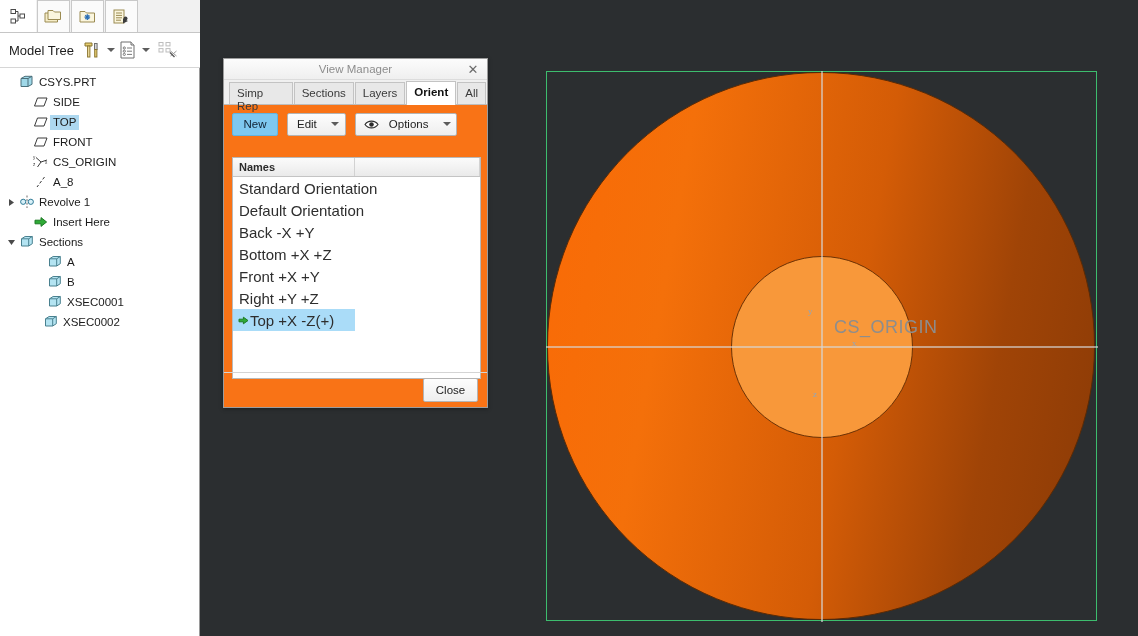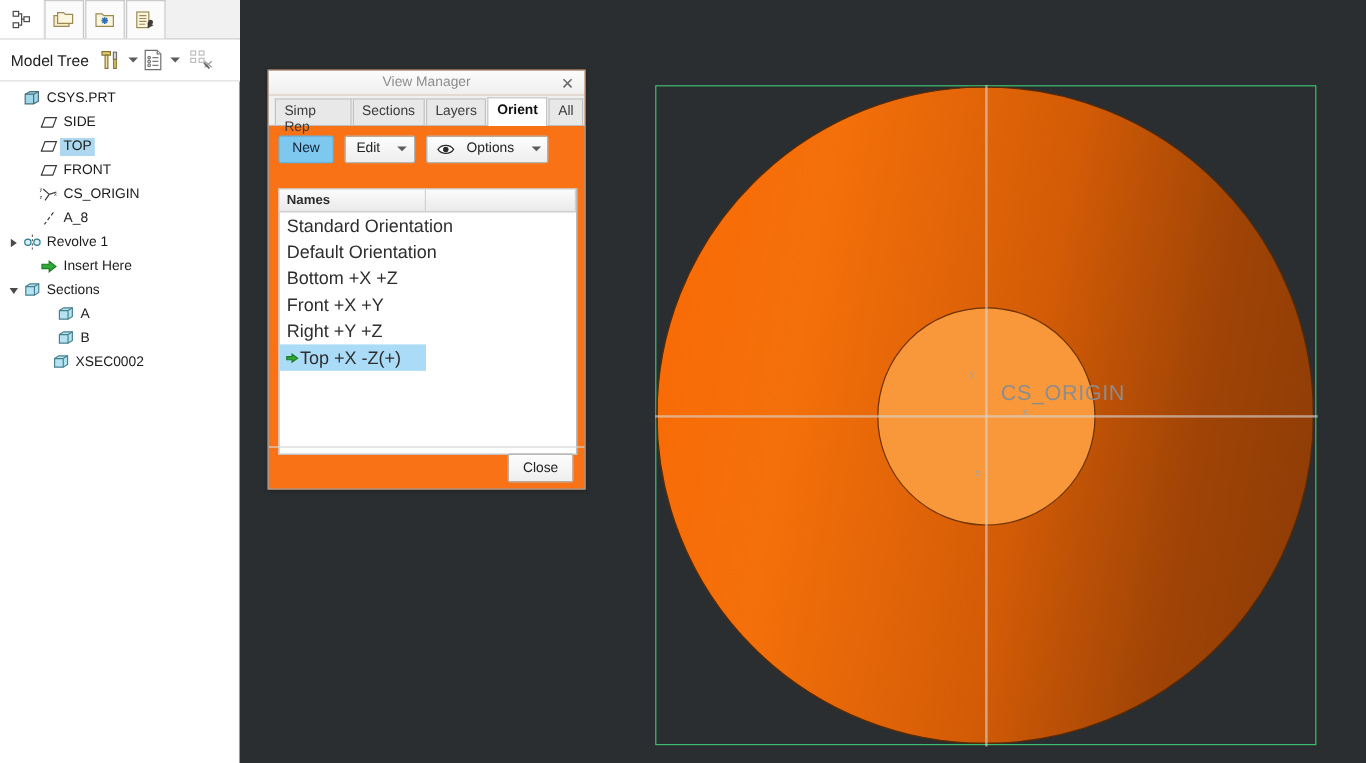--- a/index.html
+++ b/index.html
@@ -501,20 +501,30 @@
         <div class="node" style="padding-left: 32px;">
           <span class="expander"></span>
           <span class="ico">
             <svg width="16" height="16" viewBox="0 0 16 16">
               <path d="M2.5 4.8 l3.6-2.3 h7.2 v7.2 l-3.6 2.3 H2.5 Z" fill="#b4e4f2" stroke="#49808f"></path>
               <path d="M2.5 4.8 H9.7 v7.2 M9.7 4.8 l3.6-2.3" fill="none" stroke="#49808f"></path>
             </svg>
           </span>
           <span class="lbl">B</span>
         </div>
+        <div class="node" style="padding-left: 32px;">
+          <span class="expander"></span>
+          <span class="ico">
+            <svg width="16" height="16" viewBox="0 0 16 16">
+              <path d="M2.5 4.8 l3.6-2.3 h7.2 v7.2 l-3.6 2.3 H2.5 Z" fill="#b4e4f2" stroke="#49808f"></path>
+              <path d="M2.5 4.8 H9.7 v7.2 M9.7 4.8 l3.6-2.3" fill="none" stroke="#49808f"></path>
+            </svg>
+          </span>
+          <span class="lbl">XSEC0001</span>
+        </div>
         <div class="node" style="padding-left: 28px;">
           <span class="expander"></span>
           <span class="ico">
             <svg width="16" height="16" viewBox="0 0 16 16">
               <path d="M2.5 4.8 l3.6-2.3 h7.2 v7.2 l-3.6 2.3 H2.5 Z" fill="#b4e4f2" stroke="#49808f"></path>
               <path d="M2.5 4.8 H9.7 v7.2 M9.7 4.8 l3.6-2.3" fill="none" stroke="#49808f"></path>
             </svg>
           </span>
           <span class="lbl">XSEC0002</span>
         </div>
@@ -561,20 +571,23 @@
       <div id="names-header">
         <div class="hcell">Names</div>
         <div class="hcell hcell2"></div>
       </div>
       <div id="names-rows">
           <div class="orient-row">
             <span>Standard Orientation</span>
           </div>
           <div class="orient-row">
             <span>Default Orientation</span>
+          </div>
+          <div class="orient-row">
+            <span>Back -X +Y</span>
           </div>
           <div class="orient-row">
             <span>Bottom +X +Z</span>
           </div>
           <div class="orient-row">
             <span>Front +X +Y</span>
           </div>
           <div class="orient-row">
             <span>Right +Y +Z</span>
           </div>

